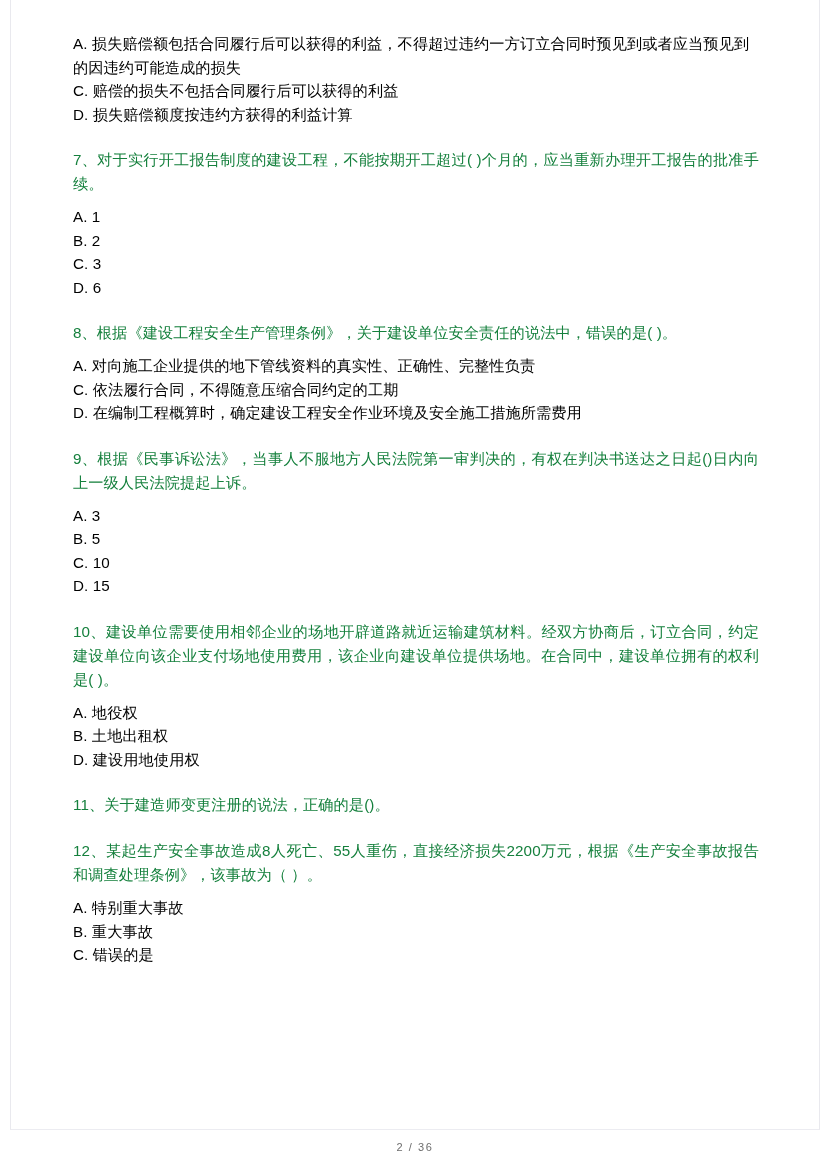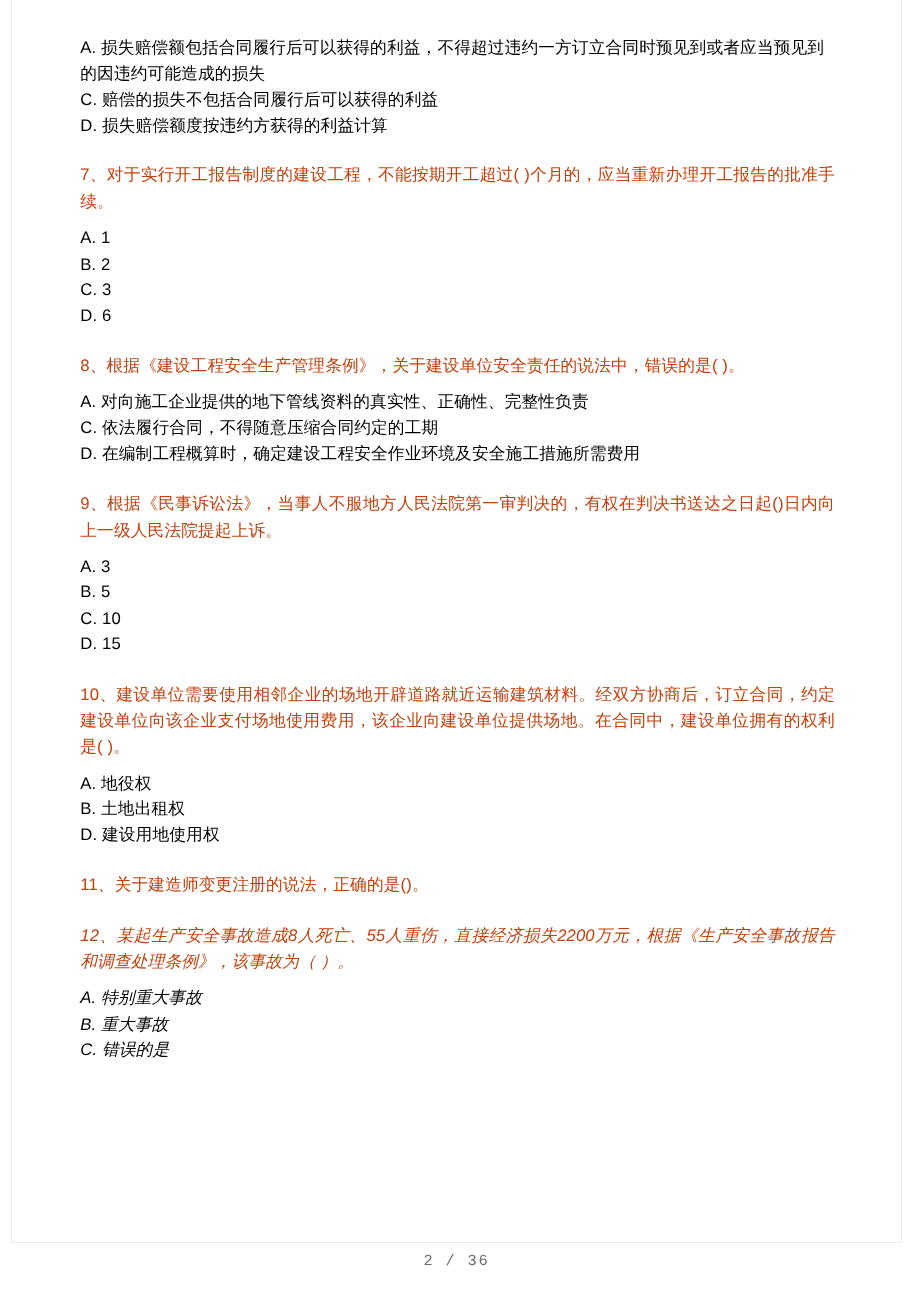--- a/index.html
+++ b/index.html
@@ -32,27 +32,26 @@
     left: 62px;
     top: 36px;
     width: 686px;
   }
 
   .question-block {
     margin-bottom: 22px;
   }
   .question-block:last-of-type {
     margin-bottom: 0;
-    font-style: italic;
   }
 
   .q-stem {
     font-size: 15.2px;
     line-height: 24px;
-    color: #c2410c;
+    color: #15803d;
     text-align: justify;
     text-justify: inter-ideograph;
     margin: 0 0 9px 0;
     letter-spacing: 0.1px;
   }
 
   .q-options {
     margin: 0;
     padding: 0;
     list-style: none;
@@ -68,22 +67,22 @@
 
   .page-footer {
     position: absolute;
     left: 0;
     top: 1137px;
     width: 830px;
     text-align: center;
   }
   .footer-pageno {
     display: inline-block;
-    font-family: Liberation Mono, monospace;
-    font-size: 14px;
+    font-family: Liberation Sans, sans-serif;
+    font-size: 11px;
     color: #6d6d6d;
     letter-spacing: 1.6px;
   }
 </style>
 </head>
 <body>
 
 <div class="page-sheet">
   <div class="page-body">
 

